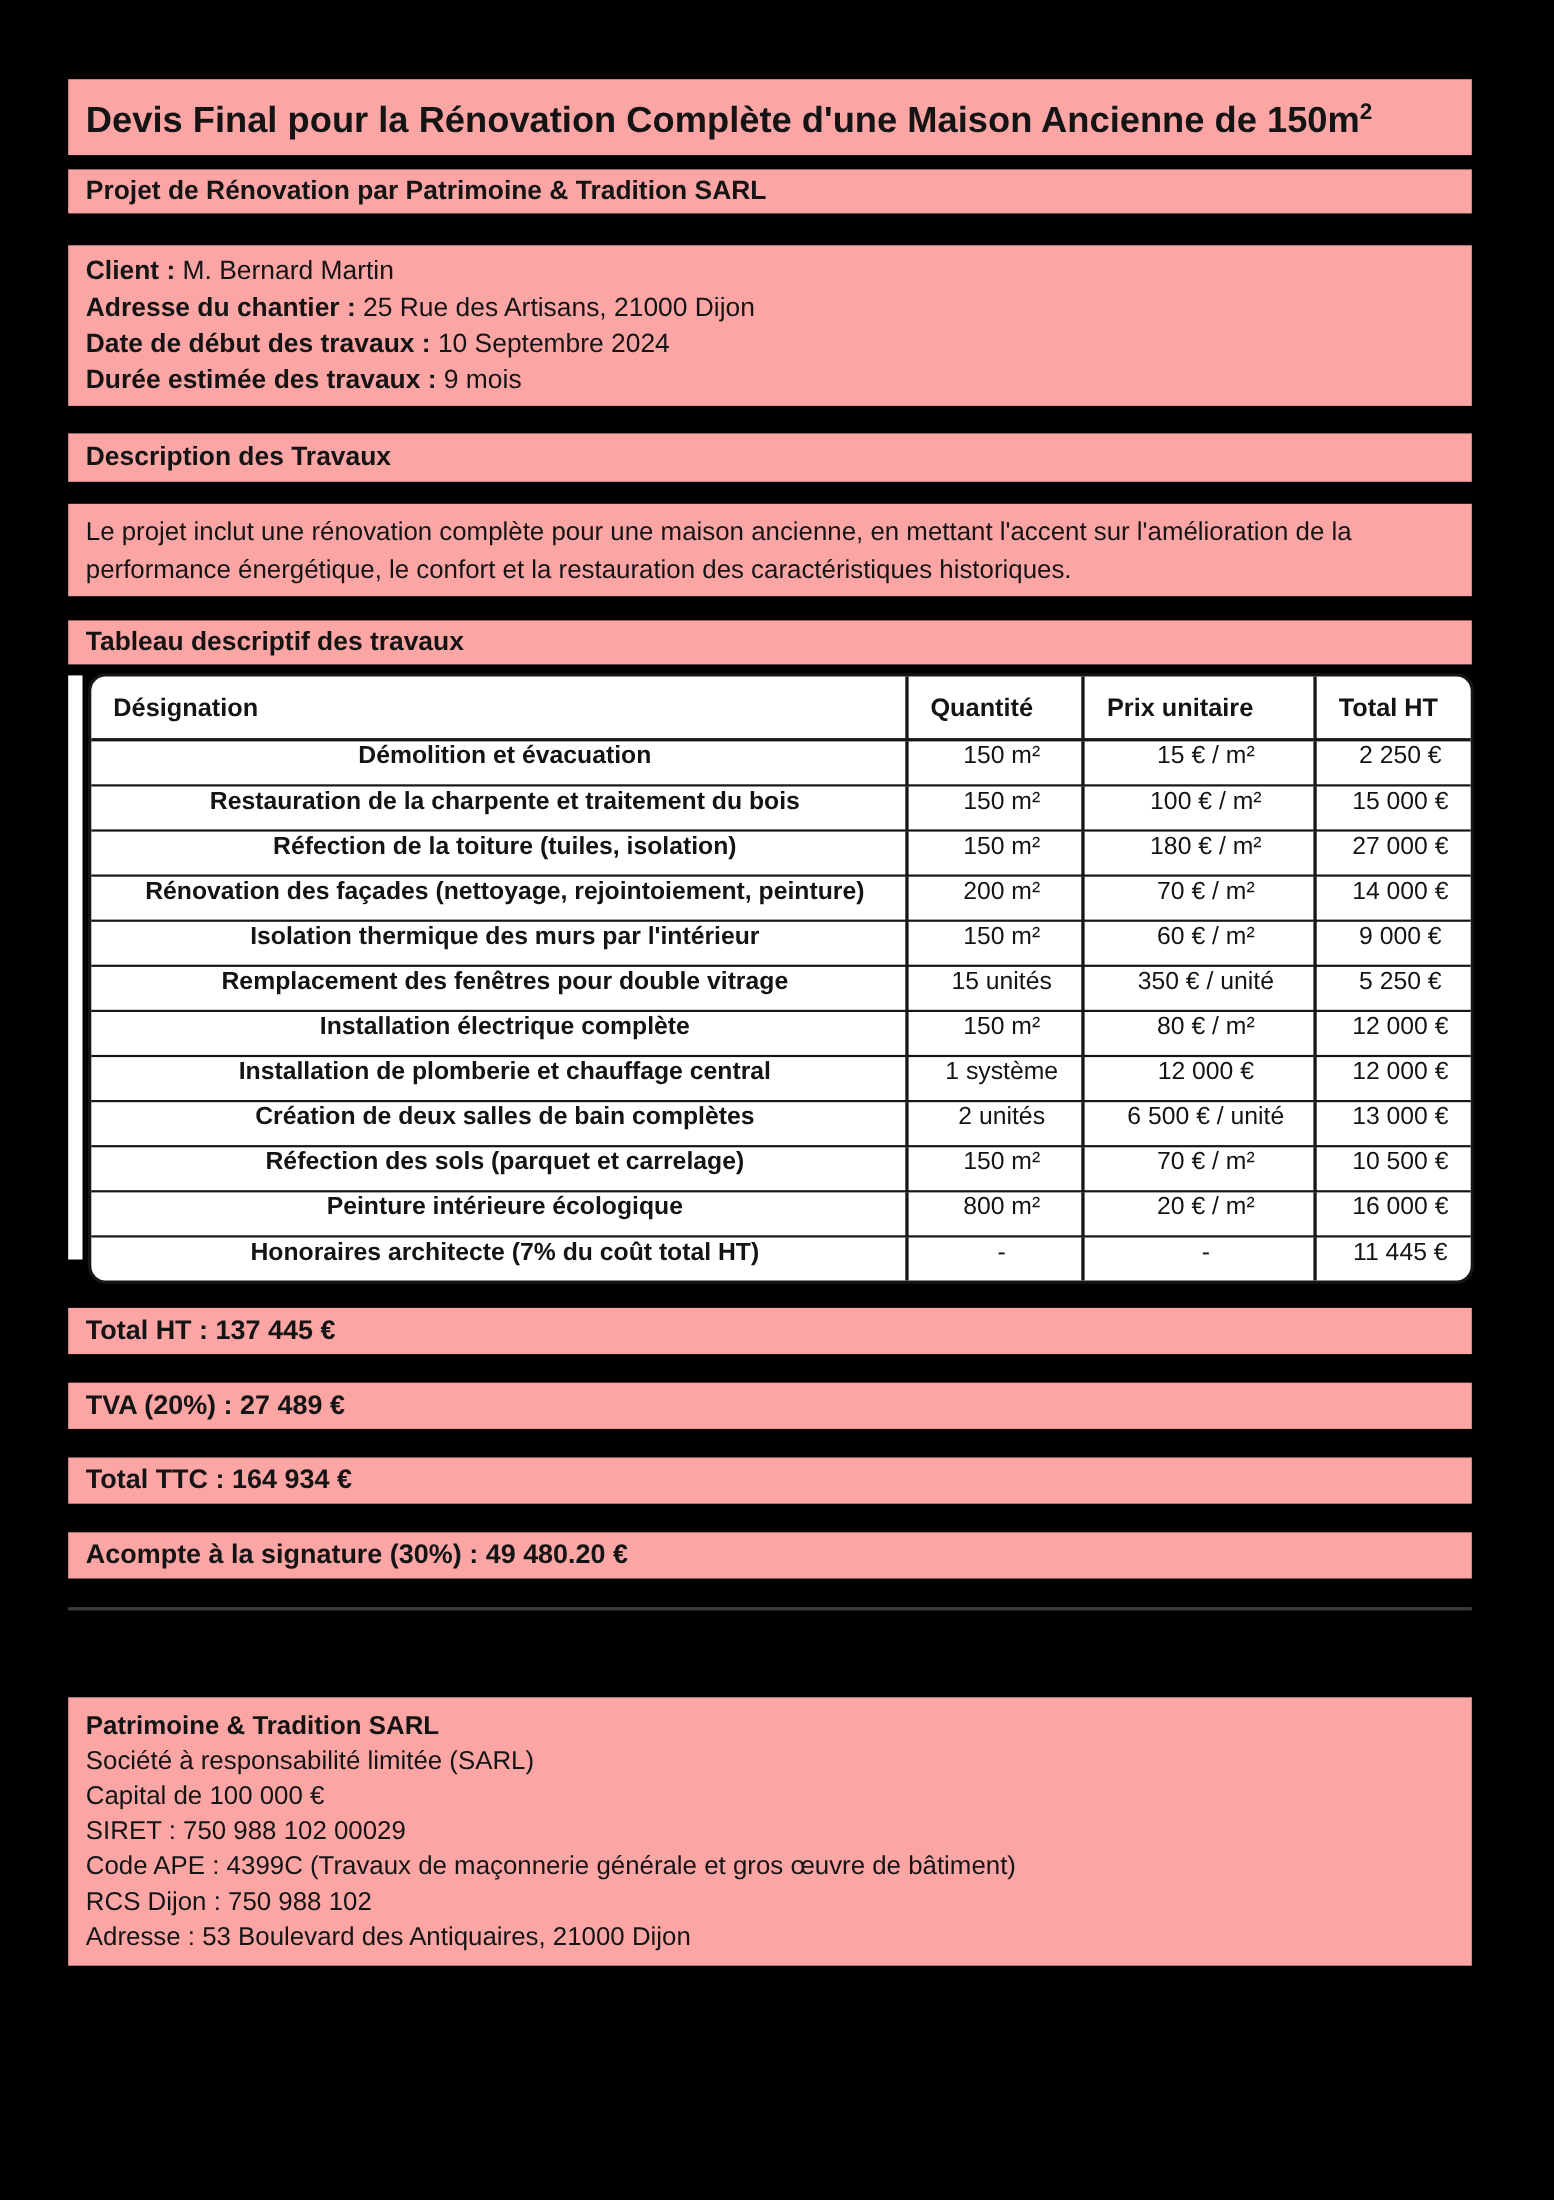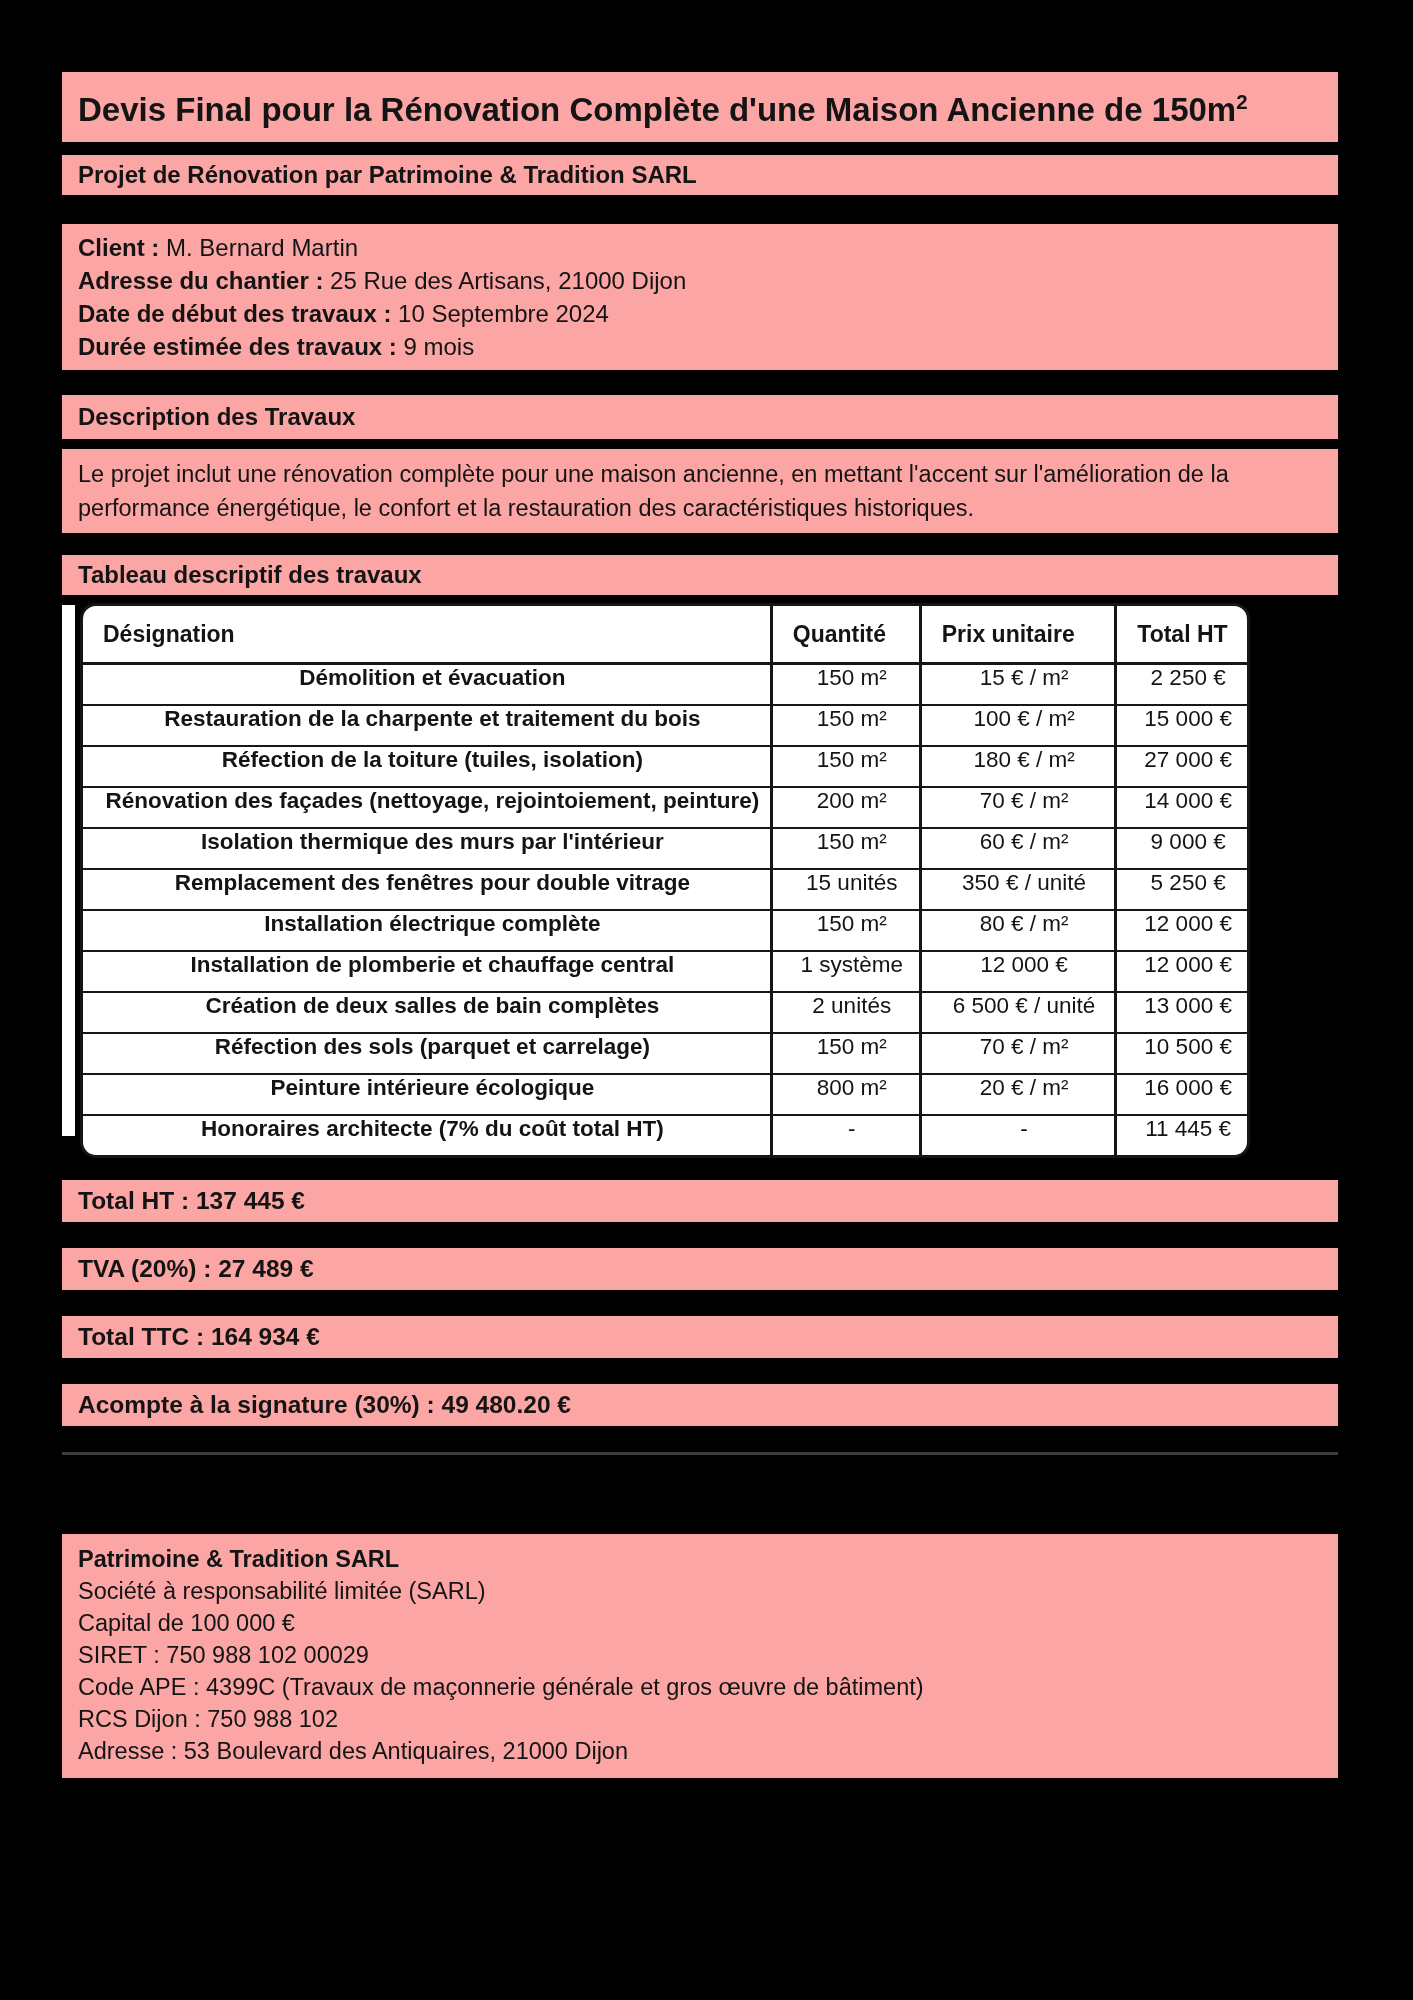--- a/index.html
+++ b/index.html
@@ -12,25 +12,25 @@
   .box { background:#fca5a5; }
 
   .title-box { padding:8px 16px 10px; font-size:33px; font-weight:700; line-height:44px; margin-bottom:13px; }
   .title-box sup { font-size:62%; }
   .subtitle-box { padding:5px 16px; font-size:24px; font-weight:700; line-height:30px; margin-bottom:29px; }
 
   .client-box { padding:7px 16px; margin-bottom:25px; font-size:24px; line-height:33px; }
   .info-line .lbl { font-weight:700; }
 
   .section-heading { padding:5px 16px; font-size:24px; font-weight:700; line-height:30px; }
-  .desc-heading { margin-bottom:10px; padding:7px 16px; }
+  .desc-heading { margin-bottom:20px; padding:7px 16px; }
   .desc-text { padding:8px 16px; font-size:23.5px; line-height:34px; margin-bottom:22px; }
   .table-heading { margin-bottom:8px; }
 
-  .table-wrap { display:flex; width:1188px; margin-bottom:22px; }
+  .table-wrap { display:flex; width:1278px; margin-bottom:22px; }
   .table-shadow { width:13px; background:#ffffff; margin:2px 5px 22px 0; flex:none; }
   table.works {
     flex:1; border-collapse:separate; border-spacing:0;
     border:3px solid #161616; border-radius:16px; background:#ffffff;
     table-layout:fixed; width:1210px;
   }
   table.works th {
     font-size:23px; font-weight:600; text-align:left;
     padding:15px 8px 15px 20px; border-bottom:3px solid #161616; line-height:26px;
   }

